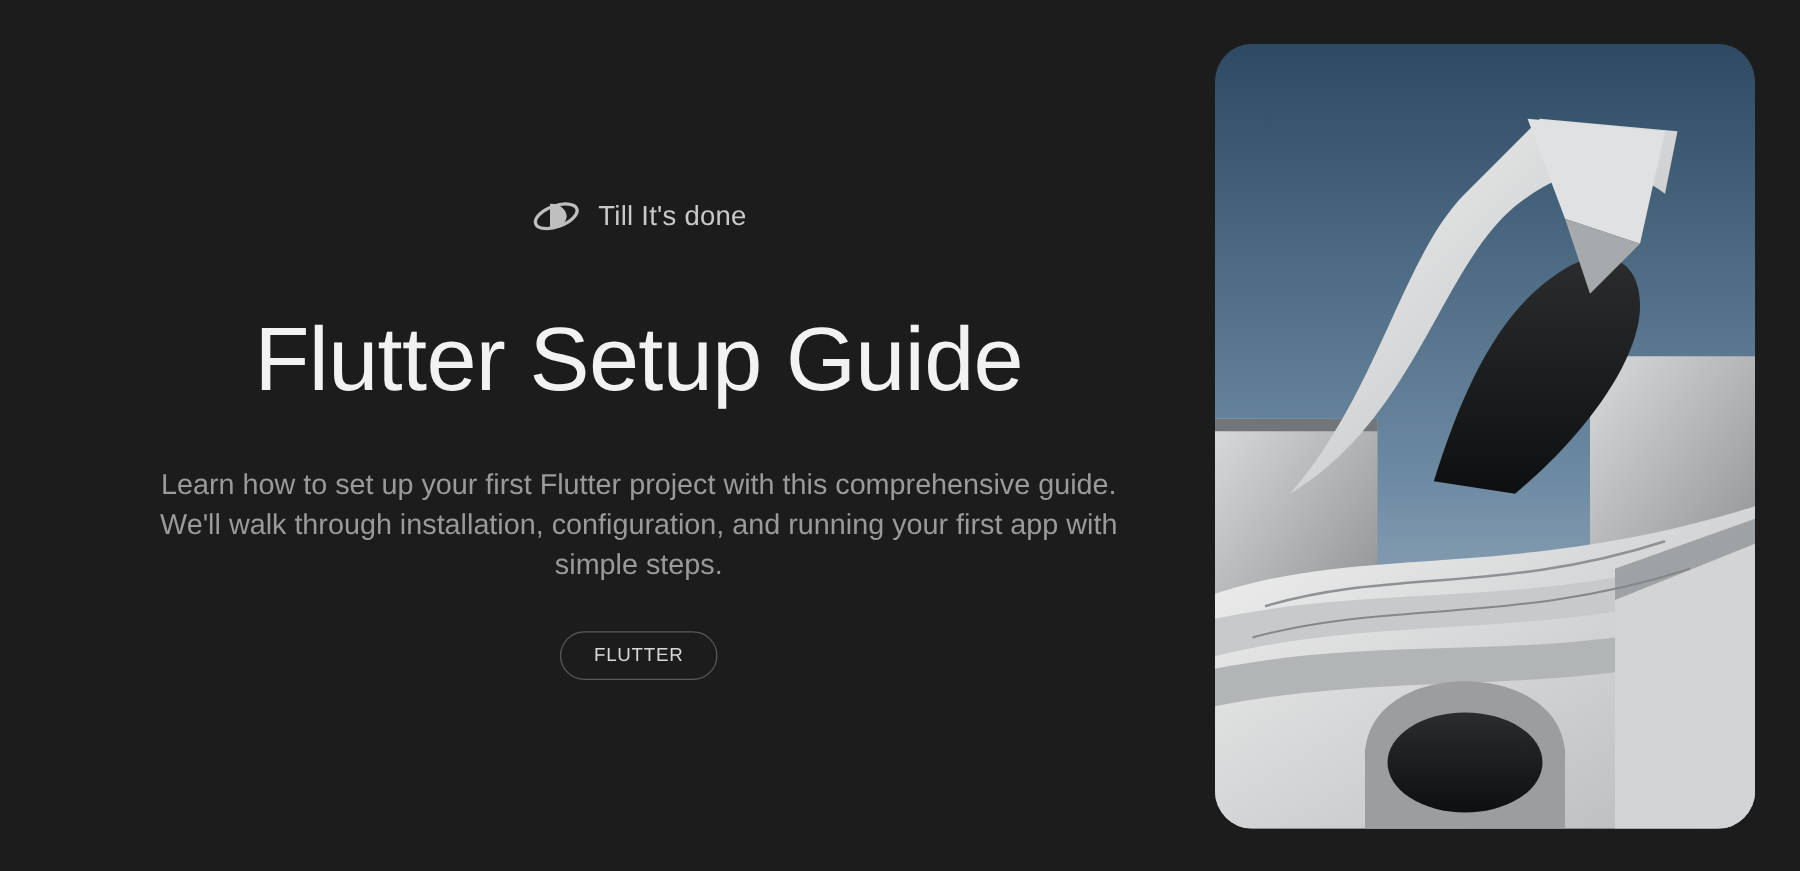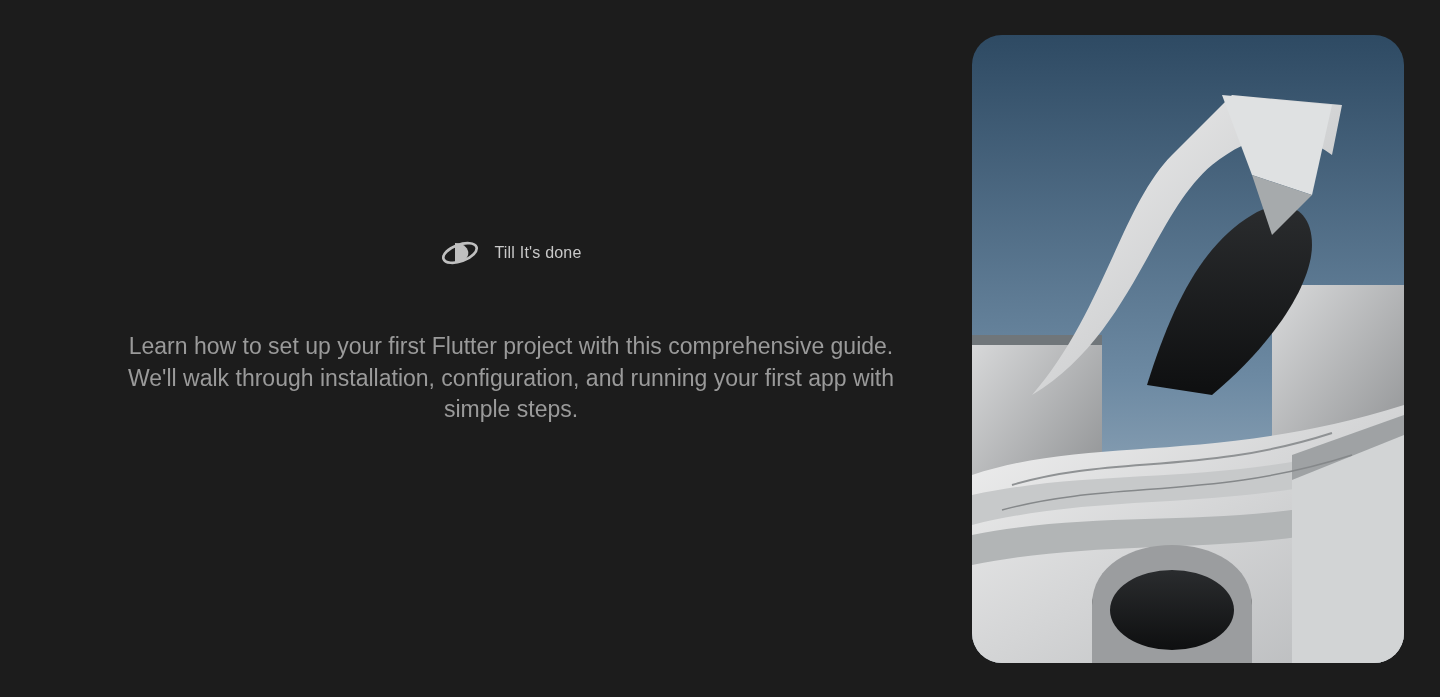--- a/index.html
+++ b/index.html
@@ -30,21 +30,21 @@
     align-items: center;
     text-align: center;
   }
   .brand {
     display: flex;
     align-items: center;
     gap: 14px;
     margin-bottom: 58px;
   }
   .brand-text {
-    font-size: 16px;
+    font-size: 22px;
     font-weight: 400;
     color: #c9c9c9;
     letter-spacing: 0.2px;
   }
   .title {
     font-size: 72px;
     font-weight: 400;
     color: #f2f2f2;
     letter-spacing: -0.5px;
     margin-bottom: 46px;
@@ -107,24 +107,26 @@
     <div class="brand">
       <span class="logo-icon">
         <svg viewBox="0 0 48 48" width="40" height="40">
           <ellipse cx="24" cy="24" rx="21" ry="10" fill="none" stroke="#bfbfbf" stroke-width="3.2" transform="rotate(-20 24 24)"></ellipse>
           <path d="M18 12 C30 12 34 20 34 24 C34 28 30 36 18 36 Z" fill="#bfbfbf"></path>
         </svg>
       </span>
       <span class="brand-text">Till It's done</span>
     </div>
 
+    <h1 class="title">Flutter Setup Guide</h1>
 
     <p class="subtitle">Learn how to set up your first Flutter project with this comprehensive guide. We'll walk through installation, configuration, and running your first app with simple steps.</p>
 
     <div class="tags">
+      <button class="tag">FLUTTER</button>
     </div>
 
   </div>
 
   <div class="right">
     <svg viewBox="0 0 432 628" preserveAspectRatio="xMidYMid slice">
       <defs>
         <linearGradient id="sky" x1="0" y1="0" x2="0" y2="1">
           <stop offset="0%" stop-color="#2e4a63"></stop>
           <stop offset="55%" stop-color="#6d8aa3"></stop>

